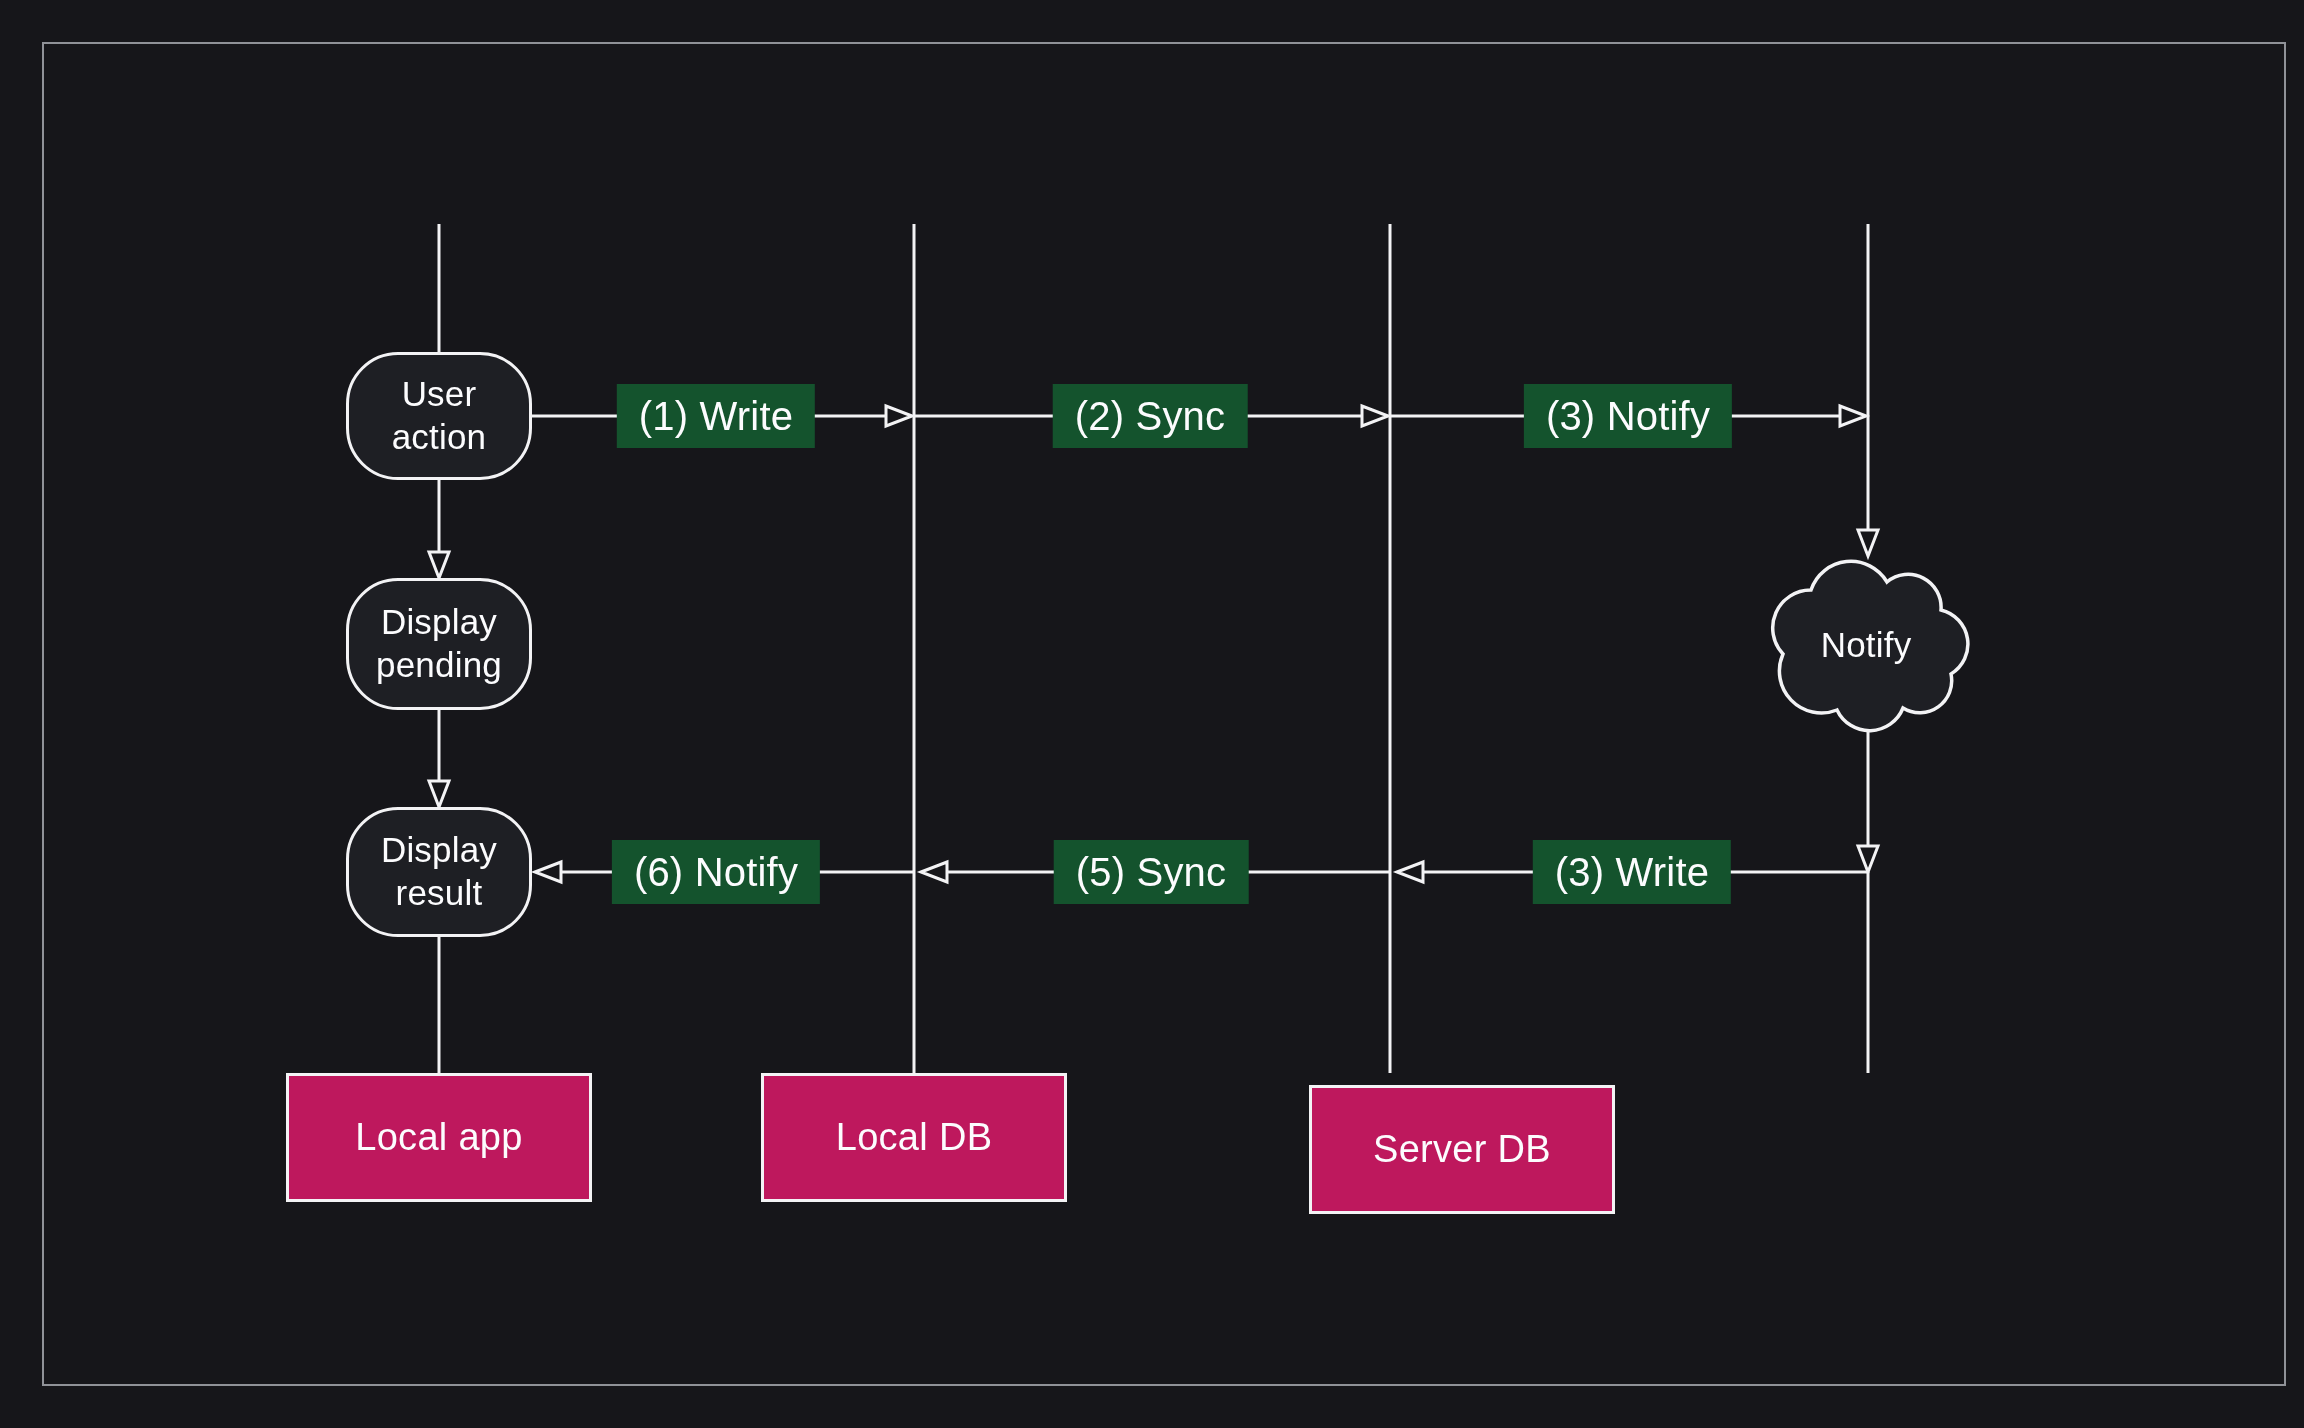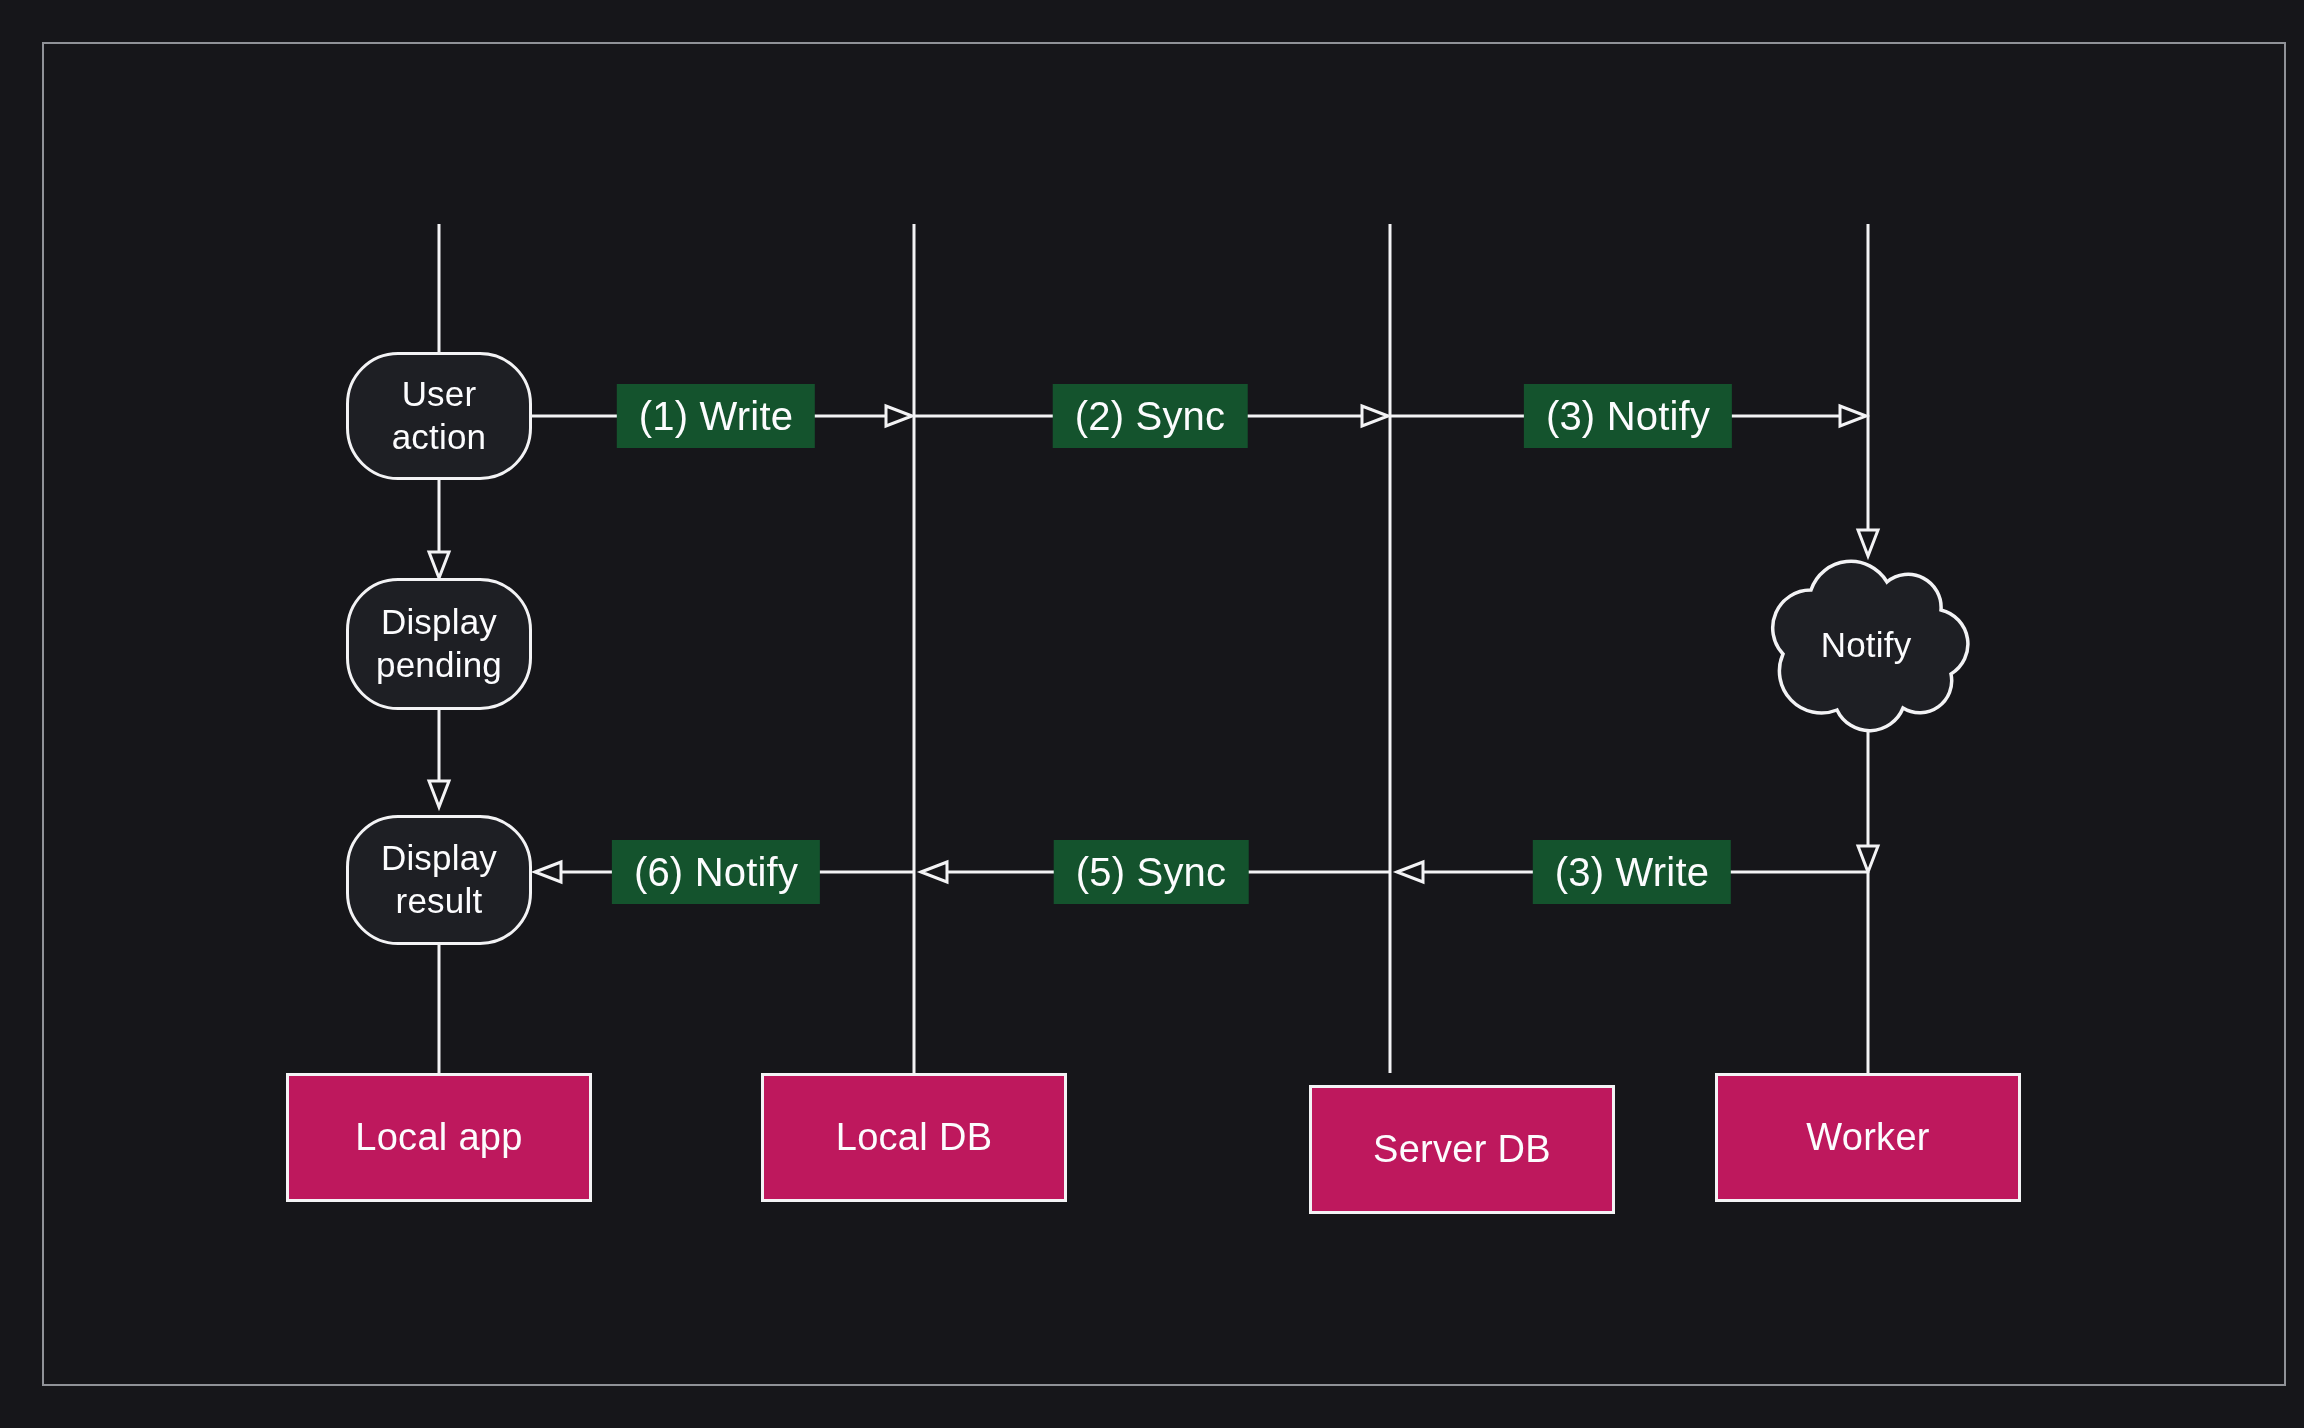--- a/index.html
+++ b/index.html
@@ -128,21 +128,21 @@
              A 36 36 0 0 1 72 154
              A 42 42 0 0 1 18 98 Z"></path>
   </svg>
 
   <div class="node" style="left:346px; top:352px;">
     <span>User action</span>
   </div>
   <div class="node" style="left:346px; top:578px; height:132px;">
     <span>Display pending</span>
   </div>
-  <div class="node" style="left:346px; top:807px; height:130px;margin-top:8px;">
+  <div class="node" style="left:346px; top:807px; height:130px;">
     <span>Display result</span>
   </div>
 
   <div class="cloud-label" style="left:1866px; top:645px;">
     <span>Notify</span>
   </div>
 
   <div class="edge-label" style="left:716px; top:416px;">
     <span>(1) Write</span>
   </div>
@@ -165,17 +165,14 @@
 
   <div class="lane-box" style="left:286px; top:1073px;">
     <span>Local app</span>
   </div>
   <div class="lane-box" style="left:761px; top:1073px;">
     <span>Local DB</span>
   </div>
   <div class="lane-box" style="left:1309px; top:1073px;margin-top:12px;">
     <span>Server DB</span>
   </div>
-  <div class="lane-box" style="left:1715px; top:1073px;">
-    <span>Worker</span>
-  </div>
 
 </div>
 
 </body></html>

